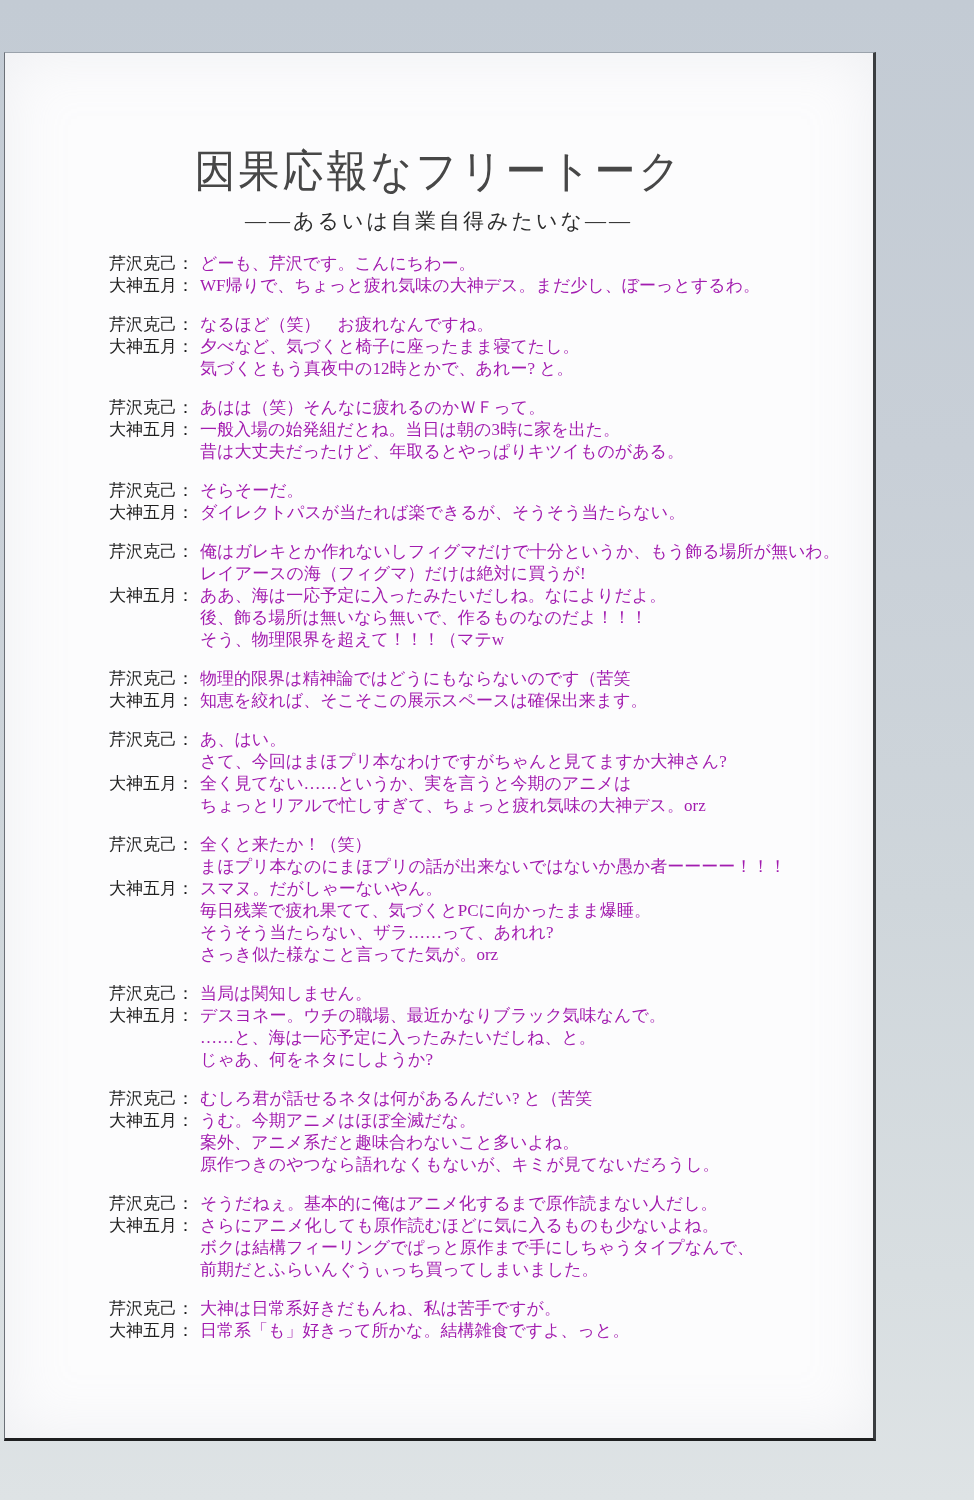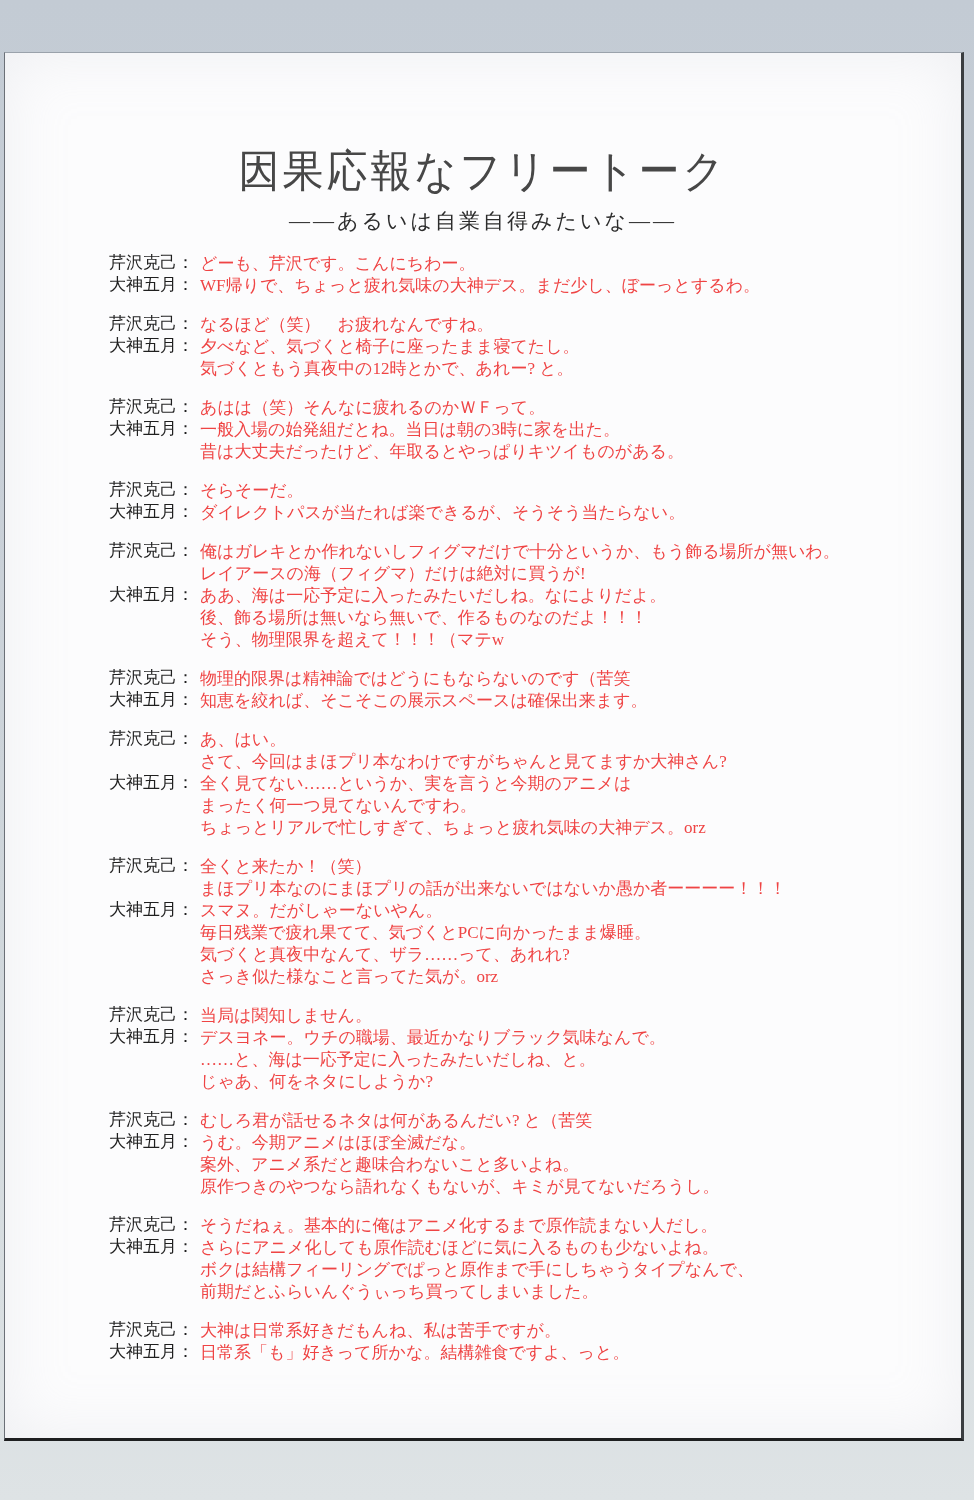--- a/index.html
+++ b/index.html
@@ -8,21 +8,21 @@
     overflow: hidden;
     font-family: "Liberation Serif", "DejaVu Serif", serif;
   }
   body {
     background: linear-gradient(180deg, #c3cbd4 0%, #c8cfd7 30%, #cfd6db 60%, #d8dee1 85%, #dee3e5 100%);
     position: relative;
   }
   .paper {
     position: absolute;
     left: 4px; top: 52px;
-    width: 960px; height: 1389px;
+    width: 872px; height: 1389px;
     background: #fcfcfd;
     border-top: 1px solid #9aa2ab;
     border-left: 1px solid #6b7077;
     border-right: 3px solid #3a3d40;
     border-bottom: 3px solid #1e1f20;
     box-shadow: inset 0 0 60px rgba(200,205,212,0.25);
     box-sizing: border-box;
   }
   header { text-align: center; padding-top: 93px; }
   .title {
@@ -43,27 +43,26 @@
   main.dialogue { margin: 18px 30px 0 104px; }
   .block { margin-bottom: 17px; }
   .turn { display: flex; align-items: flex-start; }
   .speaker {
     flex: 0 0 86px;
     width: 86px;
     font-size: 17px;
     line-height: 22px;
     color: #1f1f1f;
     white-space: nowrap;
-    font-family: Liberation Mono, monospace;
   }
   .lines { flex: 1; padding-left: 5px; }
   .line {
     font-size: 17px;
     line-height: 22px;
-    color: #ef4444;
+    color: #a21caf;
     white-space: nowrap;
   }
 </style>
 </head>
 <body>
 
 <div class="paper">
   <header>
     <div class="title">因果応報なフリートーク</div>
     <div class="subtitle">――あるいは自業自得みたいな――</div>
@@ -163,39 +162,38 @@
           <div class="speaker">芹沢克己：</div>
           <div class="lines">
             <div class="line">あ、はい。</div>
             <div class="line">さて、今回はまほプリ本なわけですがちゃんと見てますか大神さん?</div>
           </div>
         </div>
         <div class="turn">
           <div class="speaker">大神五月：</div>
           <div class="lines">
             <div class="line">全く見てない……というか、実を言うと今期のアニメは</div>
-            <div class="line">まったく何一つ見てないんですわ。</div>
             <div class="line">ちょっとリアルで忙しすぎて、ちょっと疲れ気味の大神デス。orz</div>
           </div>
         </div>
       </div>
       <div class="block">
         <div class="turn">
           <div class="speaker">芹沢克己：</div>
           <div class="lines">
             <div class="line">全くと来たか！（笑）</div>
             <div class="line">まほプリ本なのにまほプリの話が出来ないではないか愚か者ーーーー！！！</div>
           </div>
         </div>
         <div class="turn">
           <div class="speaker">大神五月：</div>
           <div class="lines">
             <div class="line">スマヌ。だがしゃーないやん。</div>
             <div class="line">毎日残業で疲れ果てて、気づくとPCに向かったまま爆睡。</div>
-            <div class="line">気づくと真夜中なんて、ザラ……って、あれれ?</div>
+            <div class="line">そうそう当たらない、ザラ……って、あれれ?</div>
             <div class="line">さっき似た様なこと言ってた気が。orz</div>
           </div>
         </div>
       </div>
       <div class="block">
         <div class="turn">
           <div class="speaker">芹沢克己：</div>
           <div class="lines">
             <div class="line">当局は関知しません。</div>
           </div>

